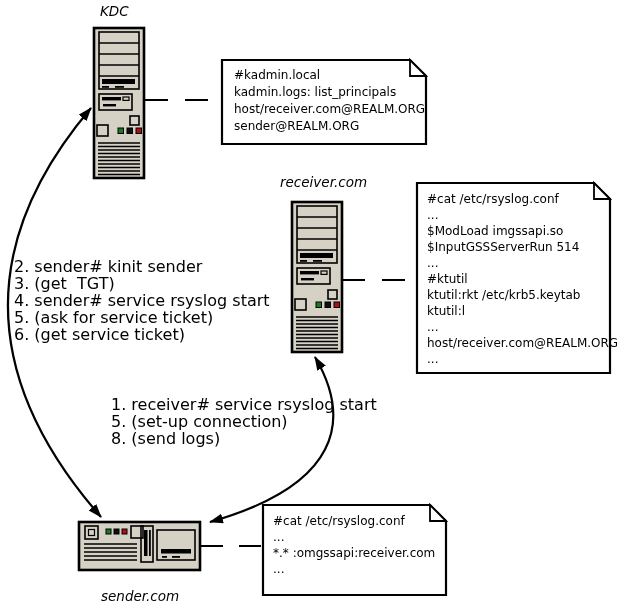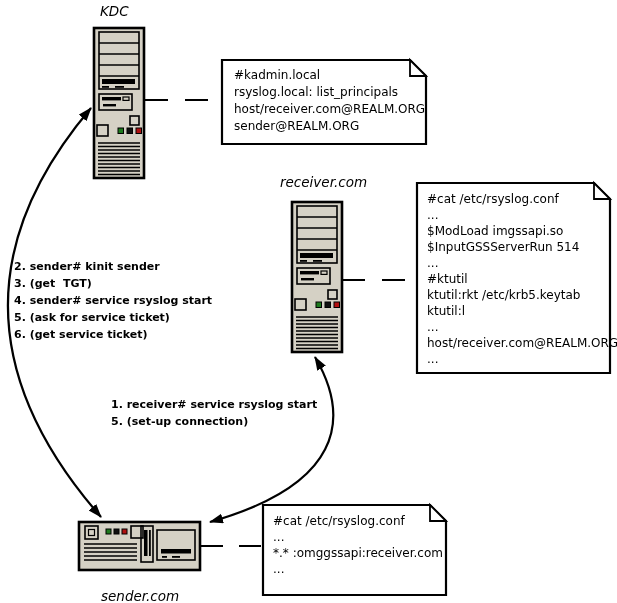--- a/index.html
+++ b/index.html
@@ -7,21 +7,21 @@
     position:relative;width:617px;height:603px;background:#ffffff;
     font-family:"DejaVu Sans","Liberation Sans",sans-serif;color:#000;
     overflow:hidden;
   }
   #shapes{position:absolute;left:0;top:0;}
   .node-label{position:absolute;font-size:13.5px;white-space:pre;font-style:italic;}
   .note-text{position:absolute;}
   .nline{font-size:12px;line-height:16px;white-space:pre;}
   .note-kdc .nline{line-height:17px;}
   .steps{position:absolute;}
-  .sline{font-size:11px;line-height:17px;white-space:pre;font-weight:bold;}
+  .sline{font-size:16px;line-height:17px;white-space:pre;}
 </style>
 </head>
 <body>
 
 <div id="canvas">
 
   <svg id="shapes" width="617" height="603" viewBox="0 0 617 603">
     <defs>
       <marker id="ah" markerUnits="userSpaceOnUse" markerWidth="16" markerHeight="12" refX="13" refY="5" orient="auto">
         <path d="M0,0 L14,5 L0,10 z" fill="#000"></path>
@@ -112,21 +112,21 @@
       <path d="M 430 505 L 446 521 L 430 521 Z" fill="#fff" stroke="#000" stroke-width="1.8"></path>
     </g>
   </svg>
 
   <div class="node-label" style="left:100px;top:3px;">KDC</div>
   <div class="node-label" style="left:280px;top:174px;text-align:center;">receiver.com</div>
   <div class="node-label" style="left:101px;top:588px;">sender.com</div>
 
   <div class="note-text note-kdc" style="left:234px;top:67px;width:186px;">
     <div class="nline">#kadmin.local</div>
-    <div class="nline">rsyslog.local: list_principals</div>
+    <div class="nline">kadmin.logs: list_principals</div>
     <div class="nline">host/receiver.com@REALM.ORG</div>
     <div class="nline">sender@REALM.ORG</div>
   </div>
 
   <div class="note-text" style="left:427px;top:191px;width:178px;">
     <div class="nline">#cat /etc/rsyslog.conf</div>
     <div class="nline">...</div>
     <div class="nline">$ModLoad imgssapi.so</div>
     <div class="nline">$InputGSSServerRun 514</div>
     <div class="nline">...</div>
@@ -134,30 +134,31 @@
     <div class="nline">ktutil:rkt /etc/krb5.keytab</div>
     <div class="nline">ktutil:l</div>
     <div class="nline">...</div>
     <div class="nline">host/receiver.com@REALM.ORG</div>
     <div class="nline">...</div>
   </div>
 
   <div class="note-text" style="left:273px;top:513px;width:165px;">
     <div class="nline">#cat /etc/rsyslog.conf</div>
     <div class="nline">...</div>
-    <div class="nline">*.* :omggssapi:receiver.com</div>
+    <div class="nline">*.* :omgssapi:receiver.com</div>
     <div class="nline">...</div>
   </div>
 
   <div class="steps" style="left:14px;top:258px;">
     <div class="sline">2. sender# kinit sender</div>
     <div class="sline">3. (get  TGT)</div>
     <div class="sline">4. sender# service rsyslog start</div>
     <div class="sline">5. (ask for service ticket)</div>
     <div class="sline">6. (get service ticket)</div>
   </div>
 
   <div class="steps" style="left:111px;top:396px;">
     <div class="sline">1. receiver# service rsyslog start</div>
     <div class="sline">5. (set-up connection)</div>
+    <div class="sline">8. (send logs)</div>
   </div>
 
 </div>
 
 </body></html>

